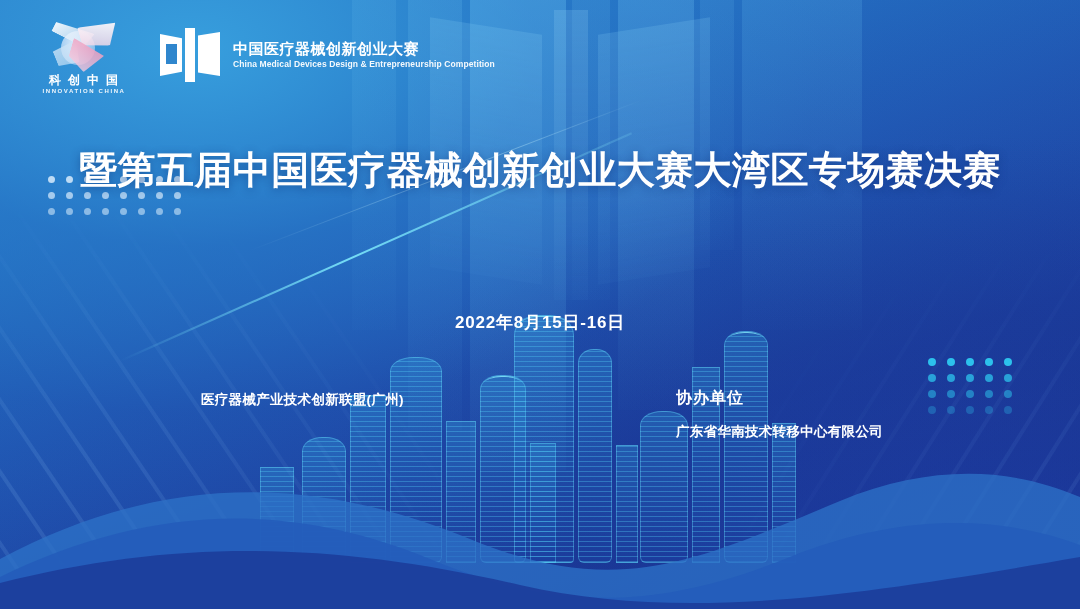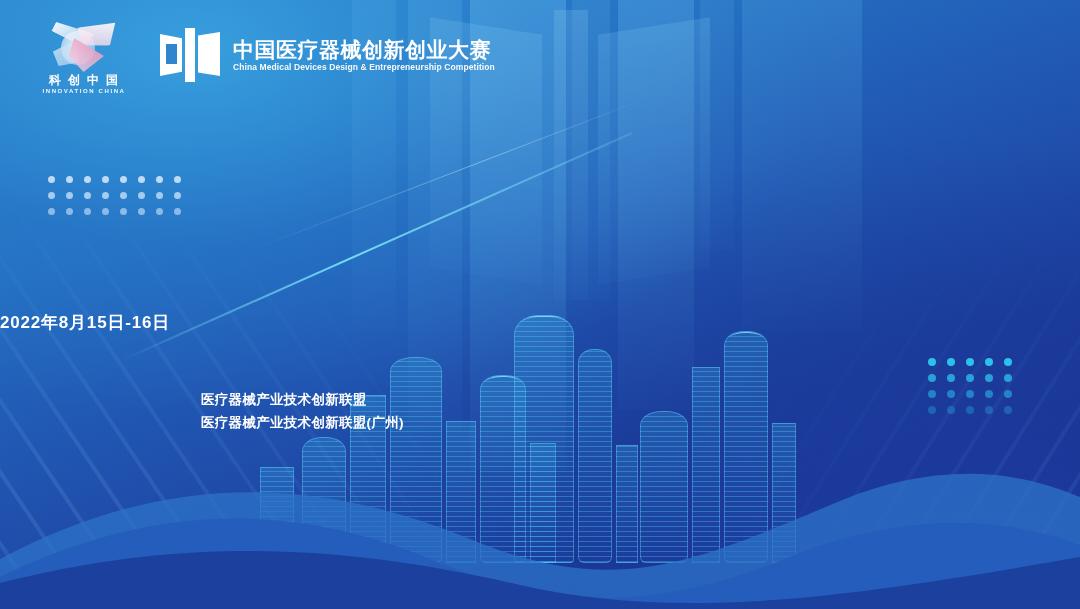--- a/index.html
+++ b/index.html
@@ -100,30 +100,30 @@
   .kc-cn span{color:#ffffff;font-size:12px;font-weight:700;letter-spacing:1px;line-height:1;}
   .kc-en{color:rgba(255,255,255,.92);font-size:6px;font-weight:700;letter-spacing:1.6px;margin-top:2px;}
 
   .logo-cm{display:flex;align-items:center;gap:13px;}
   .cm-mark{position:relative;width:60px;height:54px;}
   .cm-mark i{position:absolute;display:block;background:#fff;}
   .cm-left{left:0;top:6px;width:22px;height:42px;clip-path:polygon(0 0,100% 10%,100% 90%,0 100%);}
   .cm-leftin{left:6px;top:16px;width:11px;height:20px;background:#2f86cd !important;}
   .cm-mid{left:25px;top:0;width:10px;height:54px;}
   .cm-right{left:38px;top:4px;width:22px;height:44px;clip-path:polygon(0 8%,100% 0,100% 100%,0 92%);}
-  .cm-txt-cn{color:#fff;font-size:21px;font-weight:800;letter-spacing:.5px;line-height:1.1;}
+  .cm-txt-cn{color:#fff;font-size:15px;font-weight:800;letter-spacing:.5px;line-height:1.1;}
   .cm-txt-en{color:rgba(255,255,255,.95);font-size:8.5px;font-weight:700;letter-spacing:.1px;margin-top:1px;}
 
   
   .titles{position:absolute;left:0;top:124px;width:1080px;text-align:center;}
   .title1{color:#ffffff;font-size:39px;font-weight:800;letter-spacing:1.5px;line-height:1.18;
           text-shadow:0 2px 10px rgba(10,40,110,.45);}
   .title2{color:#ffffff;font-size:38px;font-weight:800;letter-spacing:.4px;line-height:1.18;margin-top:24px;
           text-shadow:0 2px 10px rgba(10,40,110,.45);}
-  .date{position:absolute;left:0;top:311px;width:1080px;text-align:left;color:#ffffff;
+  .date{position:absolute;left:0;top:311px;width:1080px;text-align:center;color:#ffffff;
         font-size:17px;font-weight:700;letter-spacing:.8px;}
 
   
   .orgs{position:absolute;left:0;top:388px;width:1080px;}
   .org-col{position:absolute;}
   .org-left{left:201px;top:0;}
   .org-right{left:676px;top:0;}
   .org-head{color:#ffffff;font-size:16px;font-weight:800;letter-spacing:1px;margin-bottom:11px;}
   .org-line{color:#ffffff;font-size:13.5px;font-weight:700;letter-spacing:.3px;line-height:1.72;white-space:nowrap;}
 </style>
@@ -263,25 +263,27 @@
         <i class="cm-right"></i>
       </div>
       <div>
         <div class="cm-txt-cn">中国医疗器械创新创业大赛</div>
         <div class="cm-txt-en">China Medical Devices Design &amp; Entrepreneurship Competition</div>
       </div>
     </div>
   </div>
 
   <div class="titles">
+    <div class="title2">暨第五届中国医疗器械创新创业大赛大湾区专场赛决赛</div>
   </div>
   <div class="date">2022年8月15日-16日</div>
 
   <div class="orgs">
     <div class="org-col org-left">
-      <div class="org-line">医疗器械产业技术创新联盟</div>
       <div class="org-line">医疗器械产业技术创新联盟(广州)</div>
     </div>
     <div class="org-col org-right">
+      <div class="org-head">协办单位</div>
+      <div class="org-line">广东省华南技术转移中心有限公司</div>
     </div>
   </div>
 
 </div>
 
 </body></html>

